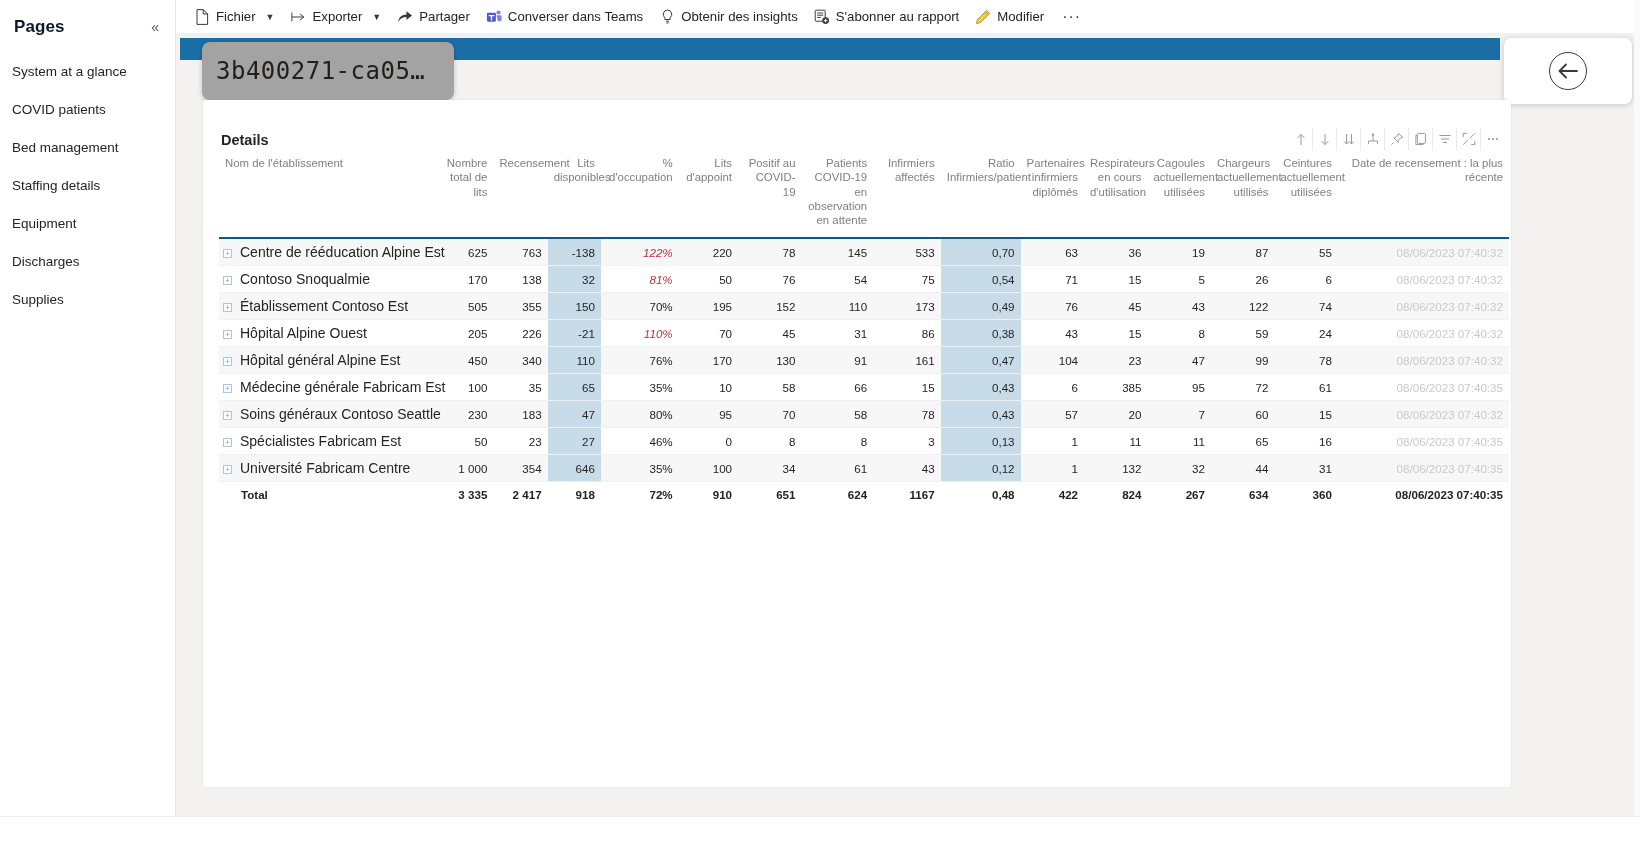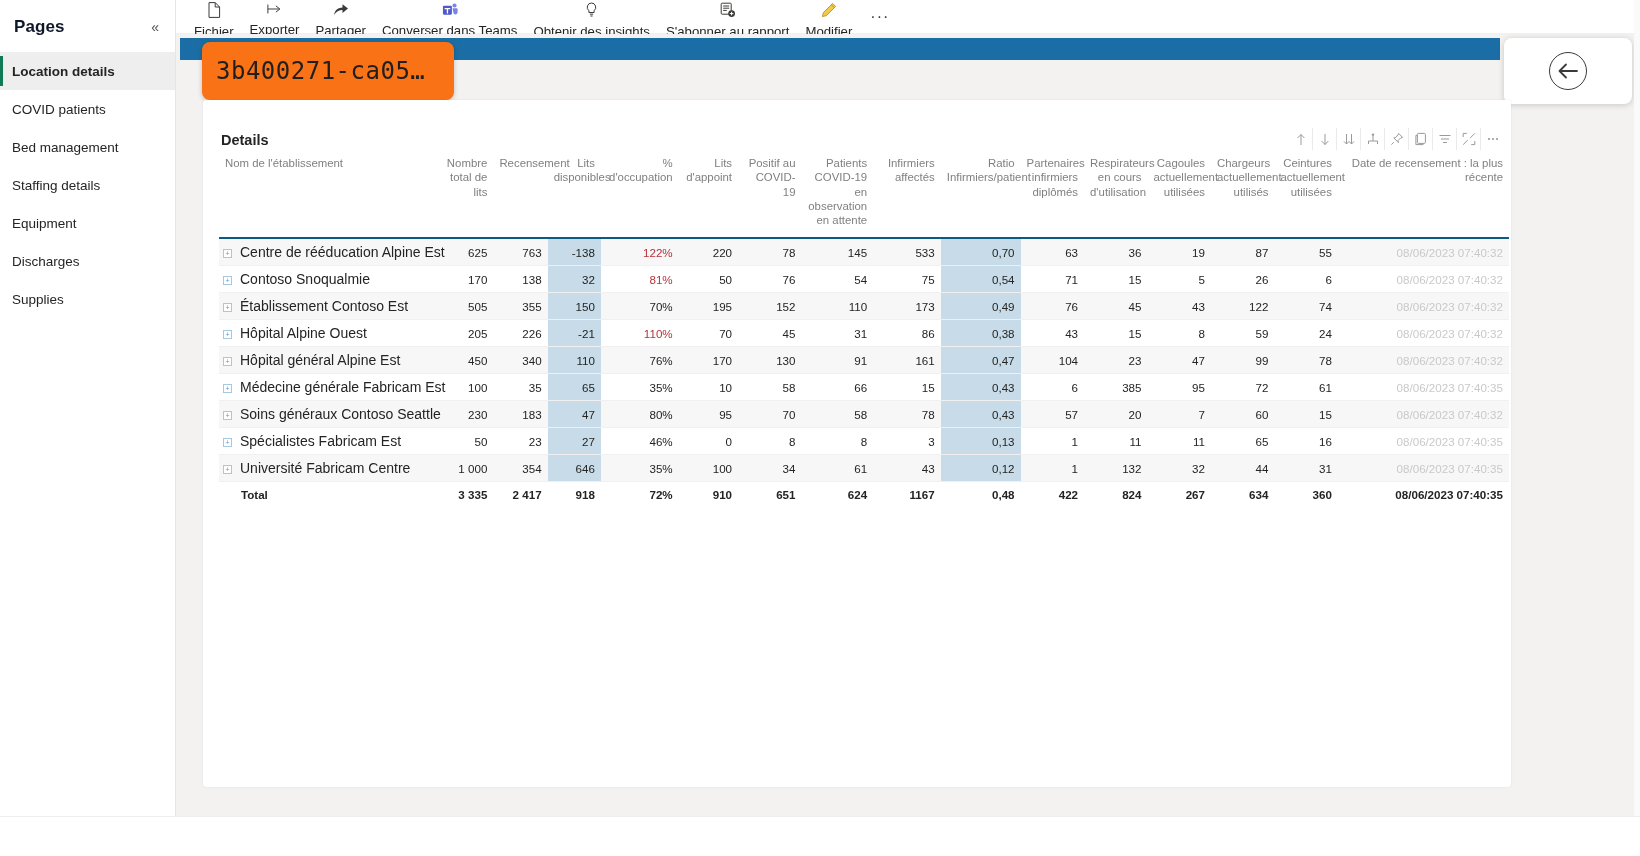--- a/index.html
+++ b/index.html
@@ -38,21 +38,20 @@
   
   #toolbar {
     position: absolute; left: 176px; top: 0; right: 0; height: 34px;
     background: #ffffff; display: flex; align-items: center;
     padding-left: 10px; border-bottom: 1px solid #f0f0f0;
   }
   .tb-item {
     display: flex; align-items: center; height: 30px; padding: 0 8px;
     font-size: 13.2px; color: #252423; cursor: pointer; white-space: nowrap;
     gap: 6px;
-    flex-direction: column;
   }
   .tb-caret { font-size: 9px; color: #3b3a39; margin-left: 4px; }
   .tb-ic { display: inline-flex; align-items: center; justify-content: center;
            width: 16px; height: 16px; }
   .tb-ic svg { display: block; }
   #tb-ellipsis { font-size: 16px; color: #3b3a39; letter-spacing: 1px; padding: 0 10px;
                  cursor: pointer; line-height: 1; }
 
   
   #canvas-bg {
@@ -60,21 +59,21 @@
     background: #f3f2f1;
   }
   
   #banner {
     position: absolute; left: 180px; top: 38px; width: 1320px; height: 22px;
     background: #1b6ea5;
   }
   
   #title-card {
     position: absolute; left: 202px; top: 42px; width: 252px; height: 58px;
-    background: #f97316; border-radius: 8px;
+    background: #a3a3a3; border-radius: 8px;
     box-shadow: 0 1px 5px rgba(0,0,0,.22);
     display: flex; align-items: center; padding-left: 14px;
   }
   #title-card-text {
     font-family: "DejaVu Sans Mono", monospace;
     font-size: 24px; color: #201f1e; letter-spacing: .5px; white-space: nowrap;
   }
 
   
   #back-bubble {
@@ -137,21 +136,21 @@
   #details-table tbody tr:nth-child(odd) td { background: #f7f7f7; }
   #details-table tbody tr:nth-child(even) td { background: #ffffff; }
   .expand-box {
     display: inline-block; width: 9px; height: 9px;
     border: 1px solid #a6c8e0; color: #5a9bd5; font-size: 7px;
     line-height: 7px; text-align: center; margin-right: 8px;
     vertical-align: 1px; cursor: pointer; background: #fff;
   }
   .name-text { font-size: 14px; color: #252423; }
   td.hl-bed, td.hl-ratio { background: #c7dce8 !important; margin-left: 20px; }
-  td.pct-over { color: #b5333e; }
+  td.pct-over { color: #b5333e; font-style: italic; }
   td.date-cell { color: #c9c9c9; }
   #details-table tr.total-row td {
     background: #ffffff !important; font-weight: 700; border-bottom: none;
     border-top: 1px solid #e6e6e6; height: 26px; color: #252423;
   }
   #details-table tr.total-row td.date-cell { color: #252423; font-weight: 700; }
 
   
   #bottom-bar {
     position: absolute; left: 0; bottom: 0; width: 1640px; height: 40px;
@@ -166,22 +165,22 @@
 <body>
 
 <div id="root">
 
   <div id="sidebar">
     <div id="sidebar-header">
       <div id="sidebar-title">Pages</div>
       <div id="collapse-icon">«</div>
     </div>
     <div id="nav-list">
-      <div class="nav-item active">
-          <span>Location details</span>
+      <div class="nav-item">
+          <span>System at a glance</span>
         </div>
       <div class="nav-item">
           <span>COVID patients</span>
         </div>
       <div class="nav-item">
           <span>Bed management</span>
         </div>
       <div class="nav-item">
           <span>Staffing details</span>
         </div>

